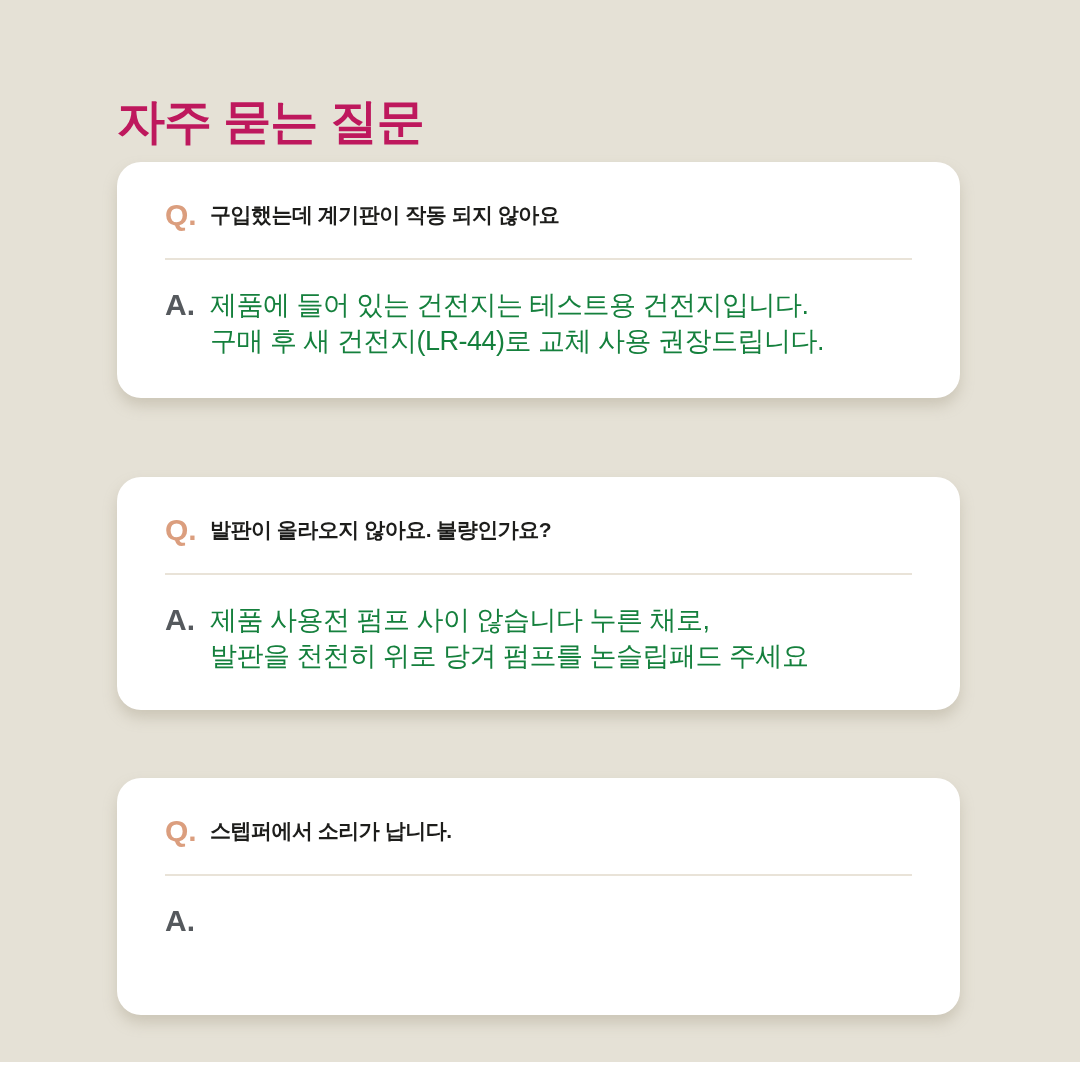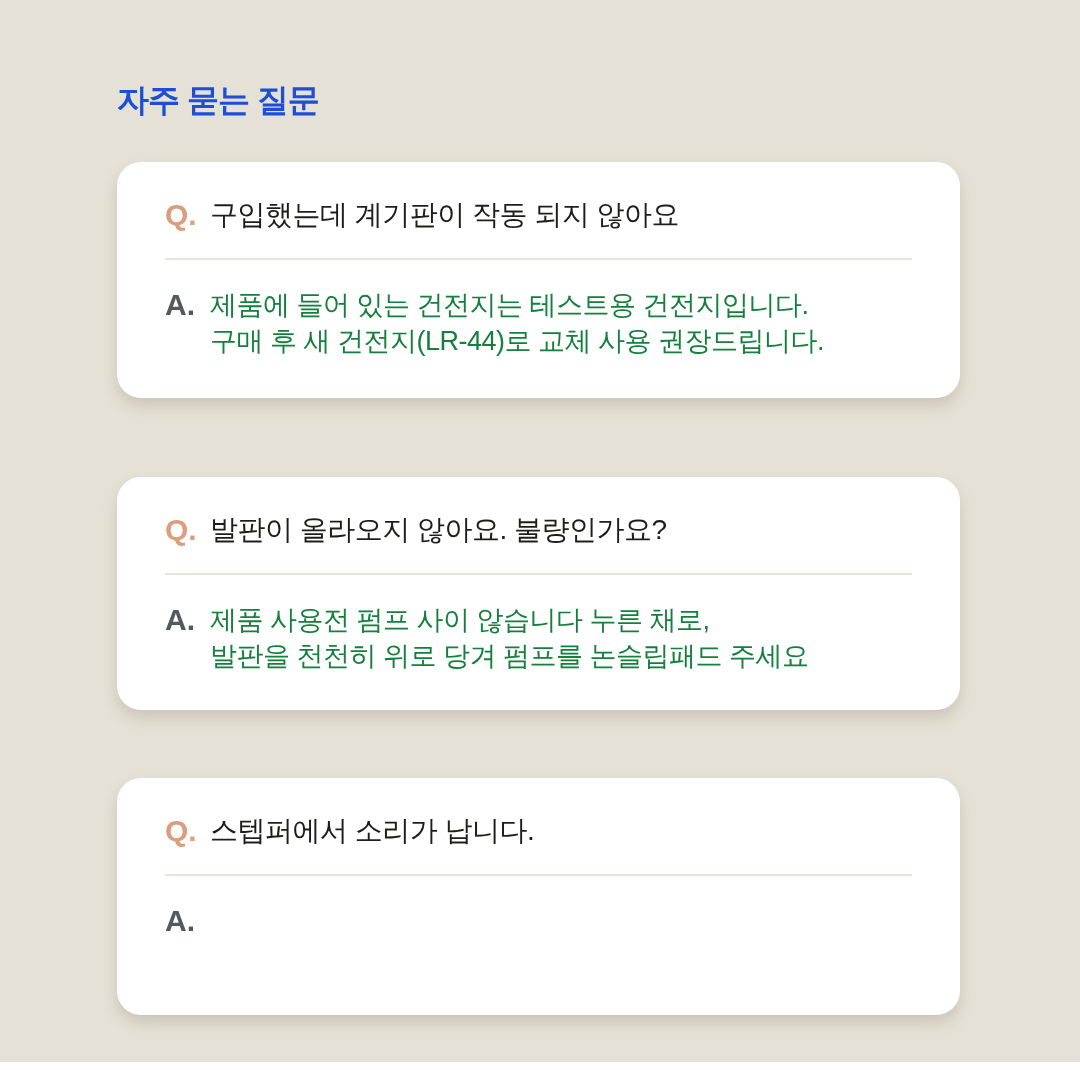--- a/index.html
+++ b/index.html
@@ -11,24 +11,24 @@
     height: 1070px;
     position: relative;
     background: #E5E1D6;
     overflow: hidden;
     font-family: "Liberation Sans", "DejaVu Sans", sans-serif;
   }
   .page-title {
     position: absolute;
     left: 117px;
     top: 58px;
-    font-size: 32px;
+    font-size: 48px;
     font-weight: 800;
     letter-spacing: -1px;
-    color: #1d4ed8;
+    color: #be185d;
   }
   .faq-card {
     position: absolute;
     left: 117px;
     width: 843px;
     background: #FFFFFF;
     border-radius: 24px;
     box-shadow: 0 8px 14px rgba(158, 148, 126, 0.35);
     padding: 34px 48px 0 48px;
     box-sizing: border-box;
@@ -50,22 +50,22 @@
   .q-marker {
     color: #DB9E7E;
     font-weight: 700;
   }
   .a-marker {
     color: #55595D;
     font-weight: 600;
     line-height: 36px;
   }
   .question-text {
-    font-size: 28px;
-    font-weight: 400;
+    font-size: 21px;
+    font-weight: 700;
     line-height: 38px;
     color: #1D1D1B;
     letter-spacing: -0.5px;
   }
   .divider {
     height: 2px;
     background: #E9E3D8;
     margin-top: 24px;
     border: none;
   }

